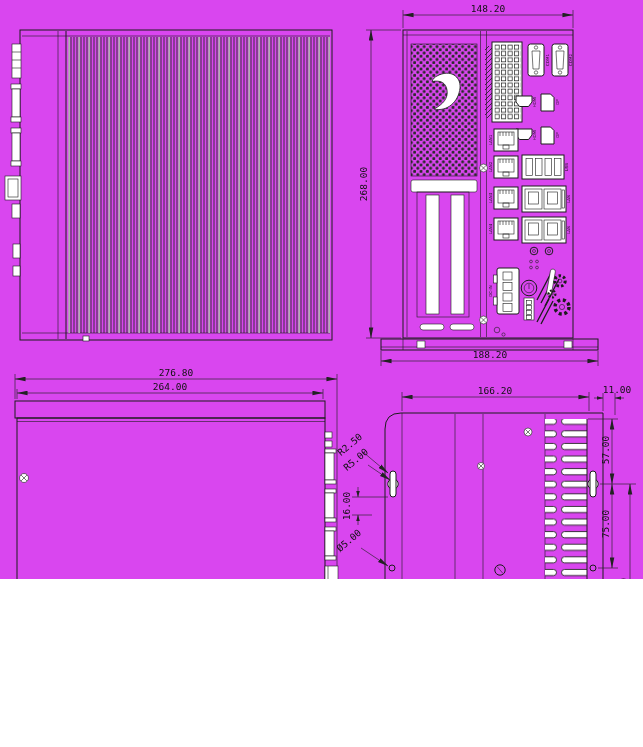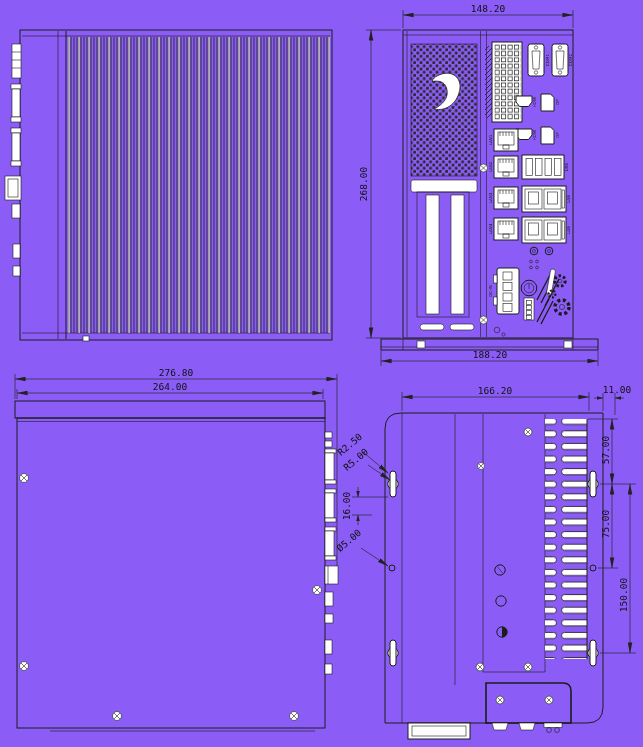--- a/index.html
+++ b/index.html
@@ -1,16 +1,16 @@
 <!DOCTYPE html>
 <html><head>
 <meta charset="utf-8">
 <style>
   html,body{margin:0;padding:0;background:#ffffff;}
-  #canvas{position:relative;width:643px;height:747px;background:#8b5cf6;overflow:hidden;
+  #canvas{position:relative;width:643px;height:579px;background:#d946ef;overflow:hidden;
           font-family:"DejaVu Sans",sans-serif;}
   svg{display:block}
   .ln{fill:none;stroke:#1c1c1c;stroke-width:1}
   .lnb{fill:none;stroke:#1c1c1c;stroke-width:1.6}
   .tn{fill:none;stroke:#1c1c1c;stroke-width:.6}
   .fw{fill:#ffffff;stroke:#1c1c1c;stroke-width:1}
   .fwt{fill:#ffffff;stroke:#1c1c1c;stroke-width:.6}
   .dk{fill:#1c1c1c;stroke:none}
   .dim{fill:none;stroke:#222222;stroke-width:.65}
   .arr{fill:#222222;stroke:none}

